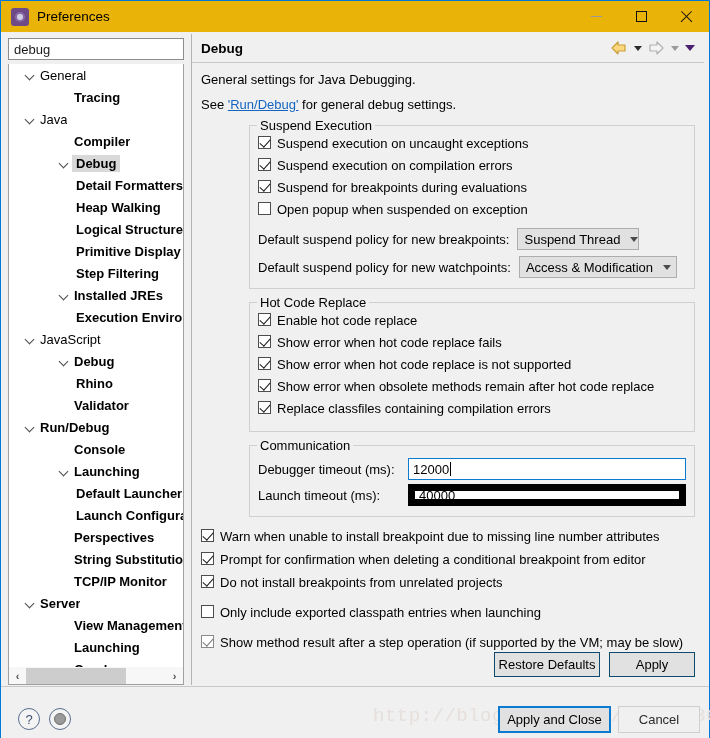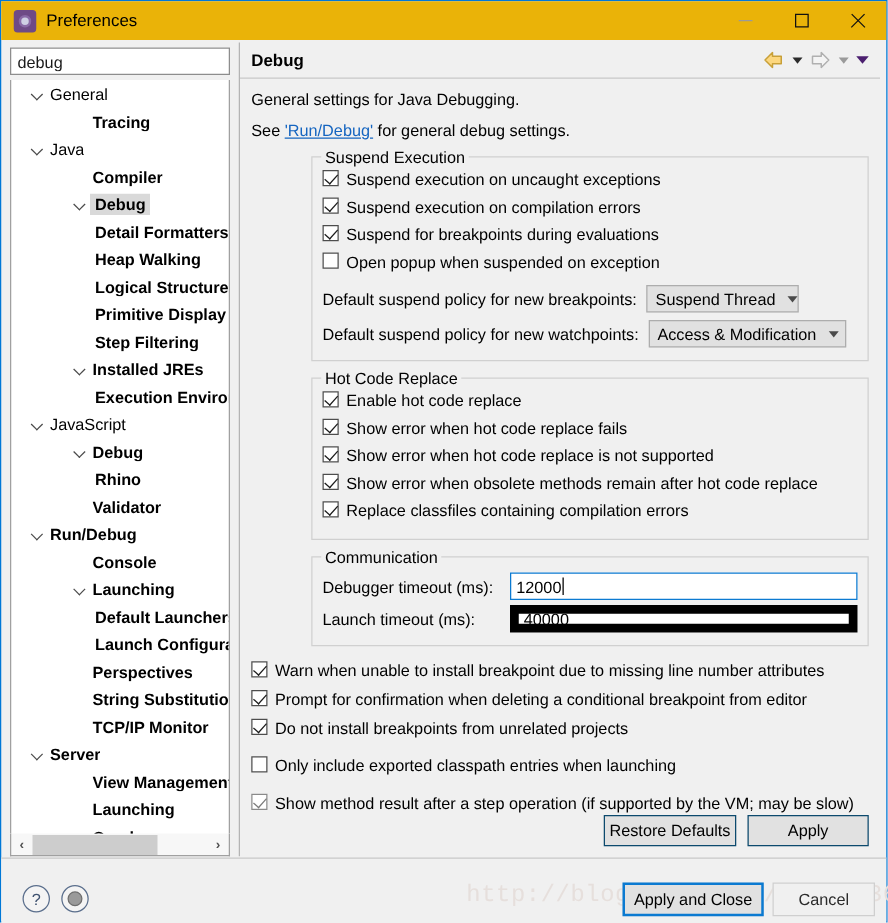--- a/index.html
+++ b/index.html
@@ -163,21 +163,21 @@
 
   .btn{
     background:#e1e1e1;border:1px solid #0c4a6e;box-sizing:border-box;
     height:25px;font-size:13px;font-family:inherit;color:#000;
     display:flex;align-items:center;justify-content:center;
   }
   .pane-buttons{
     position:absolute;right:9px;bottom:8px;display:flex;gap:9px;
   }
   .btn-restore{width:106px;}
-  .btn-apply{width:97px;}
+  .btn-apply{width:86px;}
 
   
   .footer{
     position:absolute;left:0;top:685px;width:708px;height:52px;background:#f0f0f0;
     border-top:1px solid #c8c8c8;
   }
   .help-icon,.pin-icon{
     position:absolute;top:707px;width:22px;height:22px;border-radius:50%;
     border:1.5px solid #5a6e8c;box-sizing:border-box;display:flex;
     align-items:center;justify-content:center;font-size:13px;color:#3f5270;

